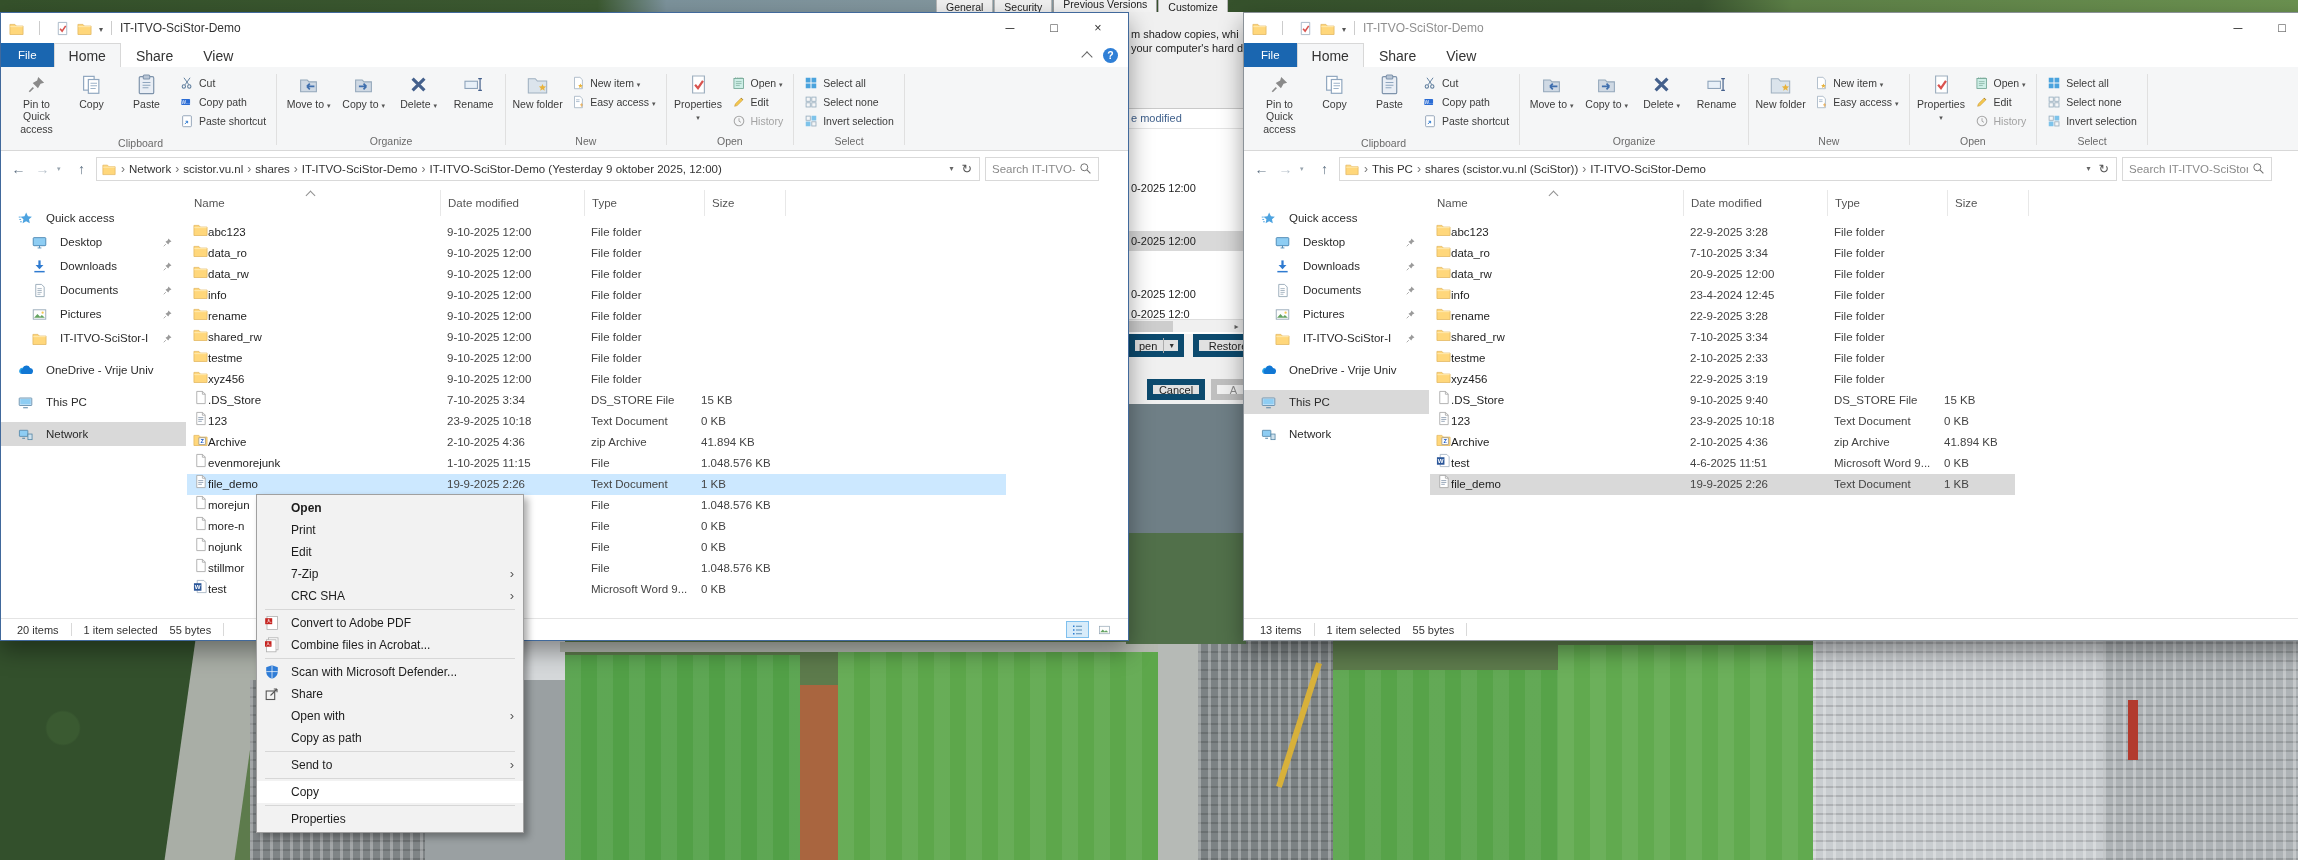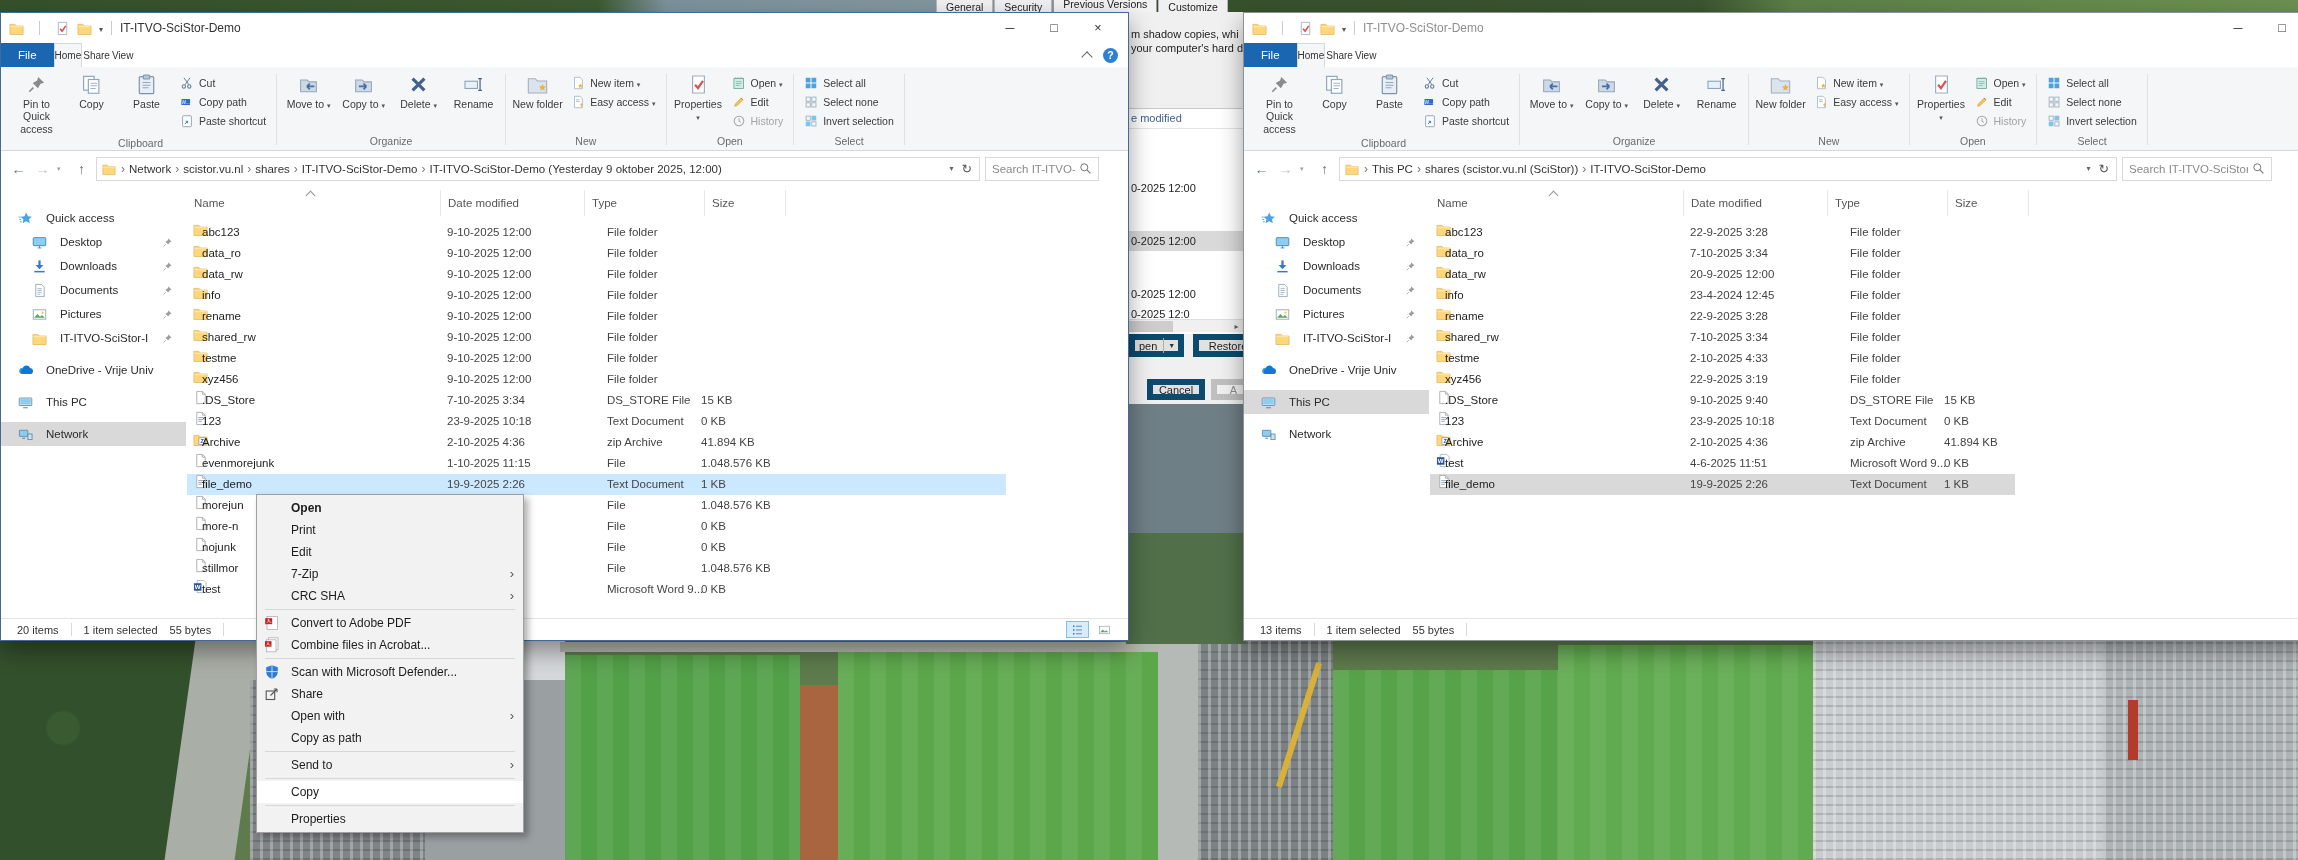--- a/index.html
+++ b/index.html
@@ -26,21 +26,21 @@
   .qi{width:15px;height:15px}
   .qdd{font-size:8px;color:#555;padding-top:2px}
   .tsep{width:1px;height:14px;background:#ccc;margin:0 8px}
   .wtitle{font-size:12px;color:#333;white-space:nowrap}
   .dimtitle{color:#8f8f8f}
   .wctrls{margin-left:auto;display:flex}
   .wc{width:44px;text-align:center;font-size:12.5px;color:#333;line-height:30px}
 
   .tabrow{position:absolute;top:30px;left:0;right:0;height:24px;background:#fff;display:flex;align-items:stretch}
   .ftab{background:#1a66b0;color:#fff;font-size:11.5px;padding:0 17px;display:flex;align-items:center}
-  .tab{font-size:10px;color:#333;padding:0 0;display:flex;align-items:center;border:1px solid transparent;border-bottom:none}
+  .tab{font-size:14px;color:#333;padding:0 14px;display:flex;align-items:center;border:1px solid transparent;border-bottom:none}
   .tab.sel{background:#f5f6f7;border-color:#d8d8d8}
   .tabicons{margin-left:auto;display:flex;align-items:center;gap:12px;padding-right:10px}
   .chevup{width:8px;height:8px;border-left:1.6px solid #666;border-top:1.6px solid #666;transform:rotate(45deg);margin-top:4px}
   .helpbtn{width:15px;height:15px;border-radius:50%;background:#2f7fd6;color:#fff;font-size:10.5px;font-weight:bold;display:flex;align-items:center;justify-content:center}
 
   .ribbon{position:absolute;top:54px;left:0;right:0;height:84px;background:#f5f6f7;border-bottom:1px solid #d8d8d8;display:flex;align-items:stretch;padding:2px 0 0 4px}
   .rgroup{display:flex;flex-direction:column;padding:0 5px}
   .ritems{flex:1;display:flex;align-items:flex-start;gap:2px}
   .rcap{font-size:10.5px;color:#6a6a6a;text-align:center;padding:2px 2px 3px}
   .rsep{width:1px;background:#e0e0e0;margin:5px 0}
@@ -79,23 +79,23 @@
 
   .flist{position:absolute;left:186px;top:0;right:0;bottom:0}
   .fhead{position:absolute;top:4px;left:0;height:26px;font-size:11.5px;color:#555;display:flex}
   .hc{padding-left:7px;border-right:1px solid #e8e8e8;display:flex;align-items:center;position:relative}
   .hname{width:254px}.hdate{width:144px}.htype{width:120px}.hsize{width:81px}
   .sortcaret{position:absolute;left:120px;top:2px;width:7px;height:7px;border-left:1.3px solid #909090;border-top:1.3px solid #909090;transform:rotate(45deg)}
   .frows{position:absolute;top:36px;left:0;right:0}
   .frow{position:relative;height:21px;width:830px}
   .frow>span{position:absolute;top:0;line-height:21px;white-space:nowrap}
   .fic{left:6px;top:3px;width:15px;height:15px;line-height:0}
-  .fname{left:15px;color:#1e1e1e}
+  .fname{left:21px;color:#1e1e1e}
   .fdate{left:260px;color:#444}
-  .ftype{left:420px;color:#444}
+  .ftype{left:404px;color:#444}
   .fsize{left:514px;width:78px;color:#444}
   .frow.sela{background:#cce8ff}
   .frow.seli{background:#d9d9d9}
 
   .status{position:absolute;left:0;right:0;bottom:0;height:22px;border-top:1px solid #e4e4e4;display:flex;align-items:center;padding:0 16px;font-size:11px;color:#333;gap:12px;background:#fff}
   .stsep{width:1px;height:13px;background:#d9d9d9}
   .viewtg{position:absolute;right:12px;top:2px;display:flex;gap:4px}
   .vt{width:23px;height:17px;border:1px solid transparent;display:flex;align-items:center;justify-content:center}
   .vt.on{border-color:#7fc0ee;background:#d8ecfa}
   .vt svg{width:13px;height:12px}
@@ -1310,21 +1310,21 @@
             <span class="fdate">7-10-2025 3:34</span>
             <span class="ftype">File folder</span>
             <span class="fsize"></span>
           </div>
           <div class="frow">
             <span class="fic"><span class="icn "><svg viewBox="0 0 16 16">
                   <path d="M1 3.6h5.3l1.6 1.8H15v9H1z" fill="#ffd77b" stroke="#e2b55f" stroke-width=".8"></path>
                   <path d="M1.4 6h13.2" stroke="#ffe9ad" stroke-width="1.1"></path>
                 </svg></span></span>
             <span class="fname">testme</span>
-            <span class="fdate">2-10-2025 4:33</span>
+            <span class="fdate">2-10-2025 2:33</span>
             <span class="ftype">File folder</span>
             <span class="fsize"></span>
           </div>
           <div class="frow">
             <span class="fic"><span class="icn "><svg viewBox="0 0 16 16">
                   <path d="M1 3.6h5.3l1.6 1.8H15v9H1z" fill="#ffd77b" stroke="#e2b55f" stroke-width=".8"></path>
                   <path d="M1.4 6h13.2" stroke="#ffe9ad" stroke-width="1.1"></path>
                 </svg></span></span>
             <span class="fname">xyz456</span>
             <span class="fdate">22-9-2025 3:19</span>

